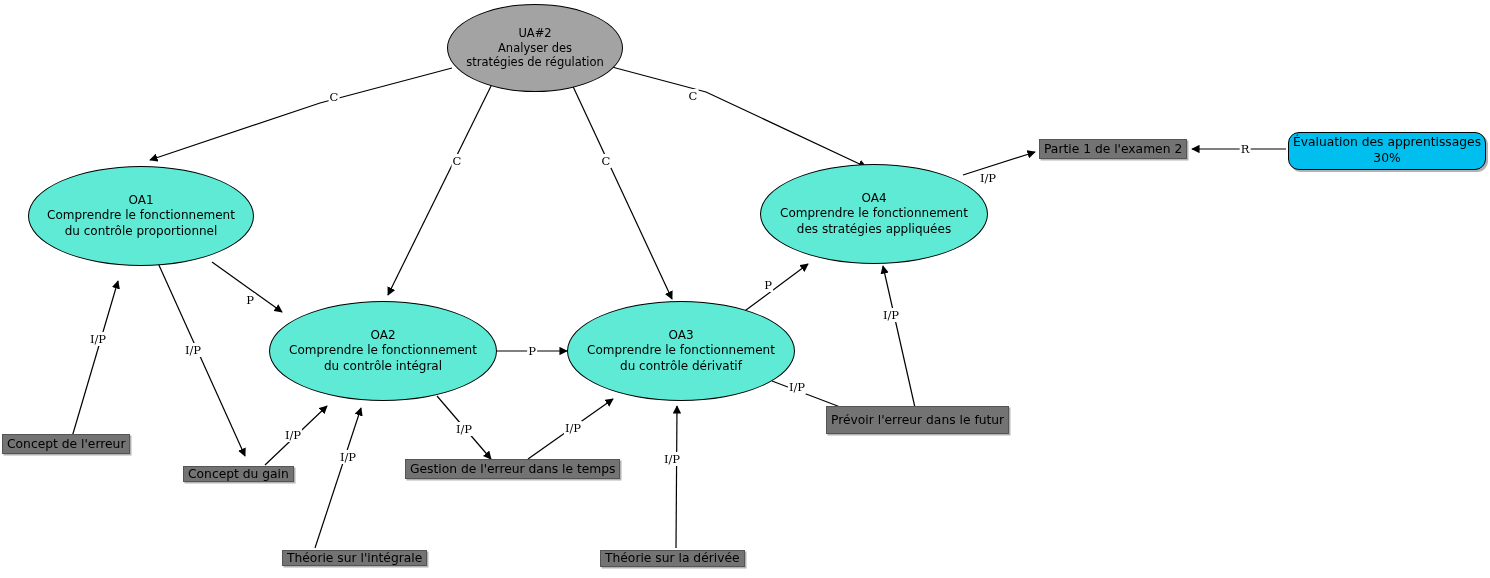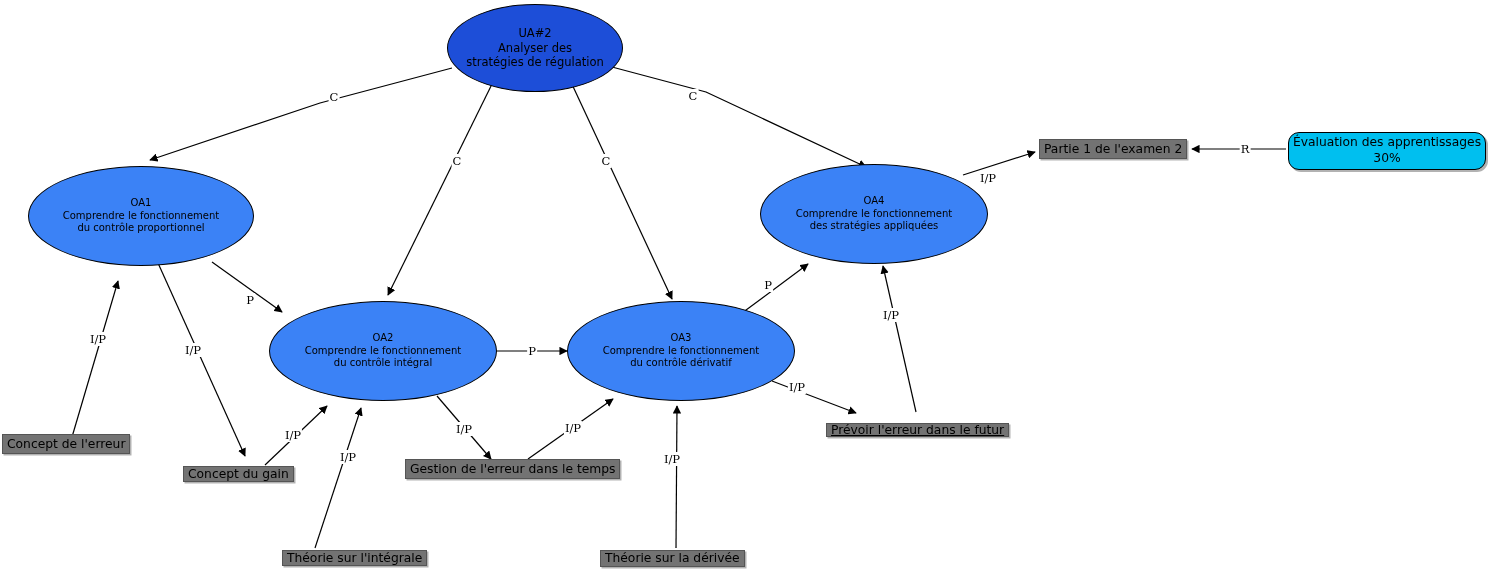--- a/index.html
+++ b/index.html
@@ -32,26 +32,26 @@
     justify-content: center;
     text-align: center;
     color: #000000;
   }
   .ellipse {
     border: 1.4px solid #000000;
     border-radius: 50%;
     line-height: 1.28;
   }
   .ellipse-root {
-    background: #1d4ed8;
+    background: #a3a3a3;
     font-size: 11.5px;
   }
   .ellipse-oa {
-    background: #3b82f6;
-    font-size: 10px;
+    background: #5eead4;
+    font-size: 12px;
     text-align: center;
   }
   .rect {
     background: #737373;
     border: 1.2px solid #555555;
     box-shadow: 1.5px 1.5px 0 rgba(0,0,0,0.30);
     font-size: 12.3px;
     padding: 2px 4px;
     line-height: 1.2;
     white-space: nowrap;
@@ -185,21 +185,21 @@
   </div>
 
   <div class="node rect" style="left:405px; top:459px; height:20px;justify-content:center;">
     <span class="node-text">Gestion de l'erreur dans le temps</span>
   </div>
 
   <div class="node rect" style="left:600px; top:550px; height:17px;">
     <span class="node-text">Théorie sur la dérivée</span>
   </div>
 
-  <div class="node rect" style="left:826px; top:423px; height:14px;text-decoration:underline;">
+  <div class="node rect" style="left:826px; top:406px; height:28px;">
     <span class="node-text">Prévoir l'erreur dans le futur</span>
   </div>
 
   <div class="node rect" style="left:1039px; top:139px; height:20px;">
     <span class="node-text">Partie 1 de l'examen 2</span>
   </div>
 
   <div class="node rounded" style="left:1288px; top:132px; width:198px; height:38px;">
     <span class="node-text">
       <span>Évaluation des apprentissages</span><br>

